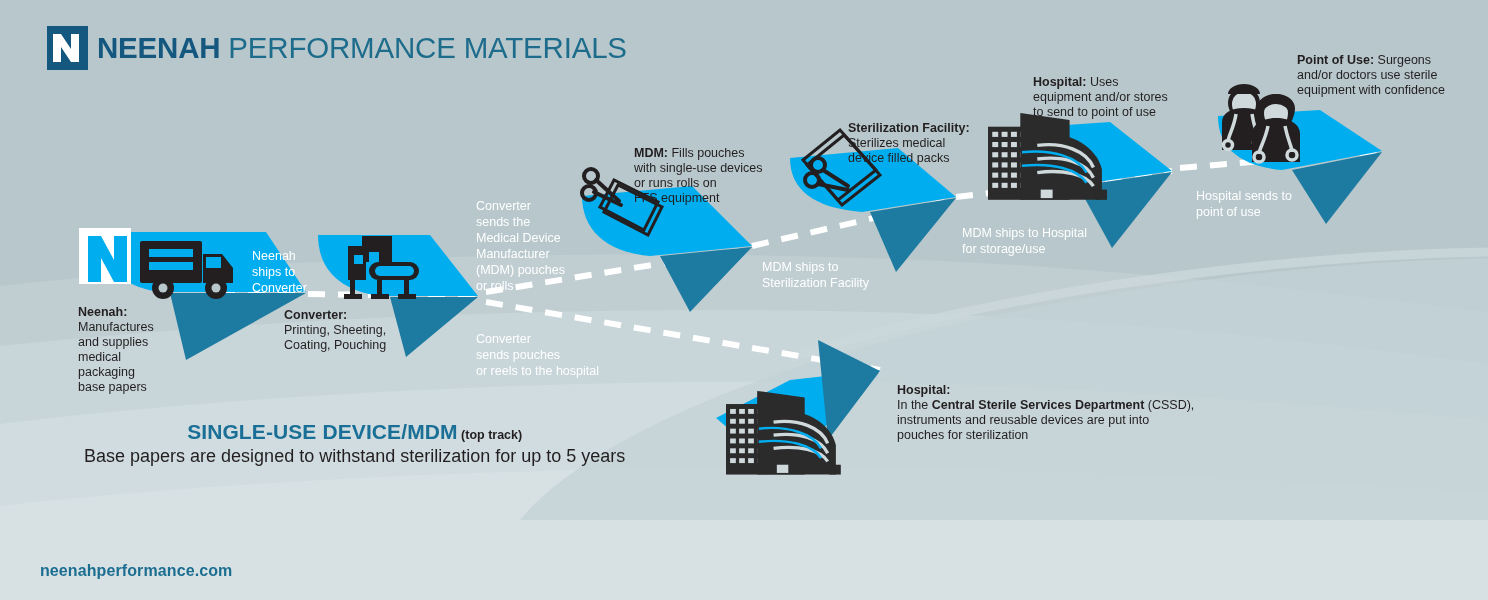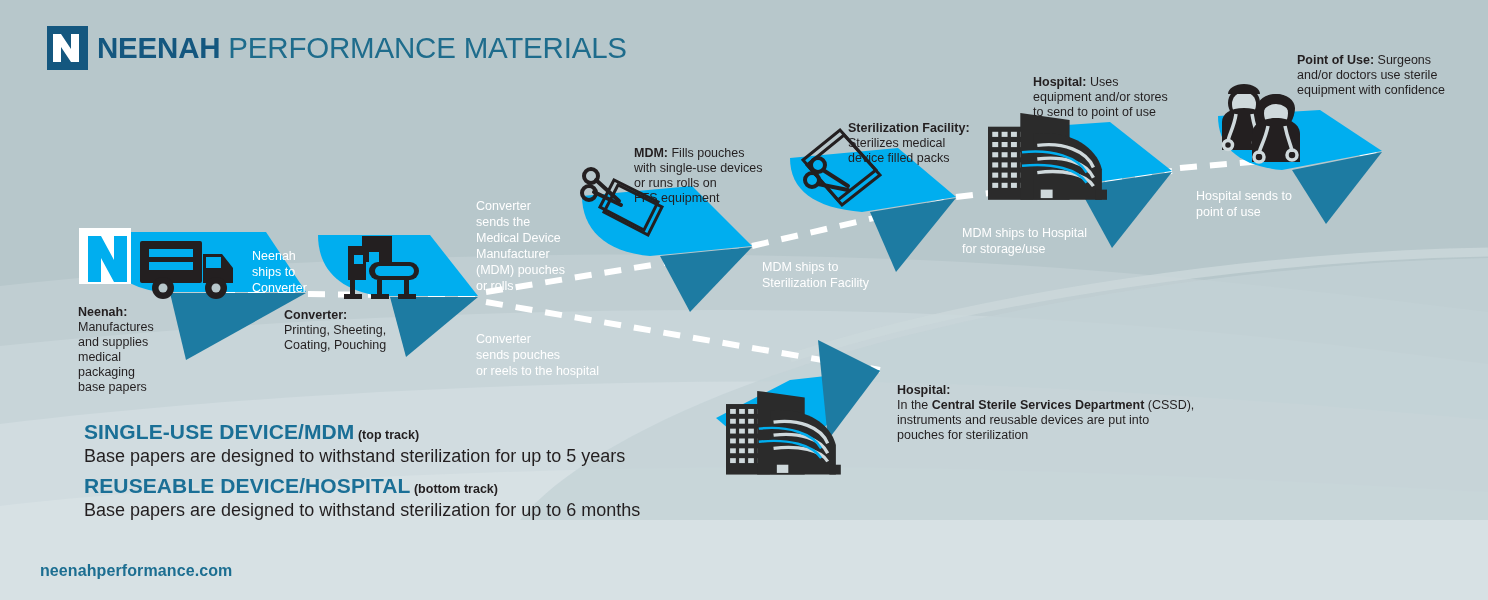--- a/index.html
+++ b/index.html
@@ -27,21 +27,21 @@
   #logo-mark .n{position:absolute;left:5px;top:7px;width:30px;height:30px;}
   #logo-words{margin-left:9px;font-size:29.5px;letter-spacing:-0.2px;line-height:1;white-space:nowrap;}
   #logo-words .w1{font-weight:bold;color:#14577f;}
   #logo-words .w2{font-weight:normal;color:#1e6c8c;}
 
   
   #title{position:absolute;left:45px;top:88px;font-size:42px;font-weight:bold;color:#231f20;letter-spacing:-0.6px;}
 
   
   .legend{position:absolute;left:84px;}
-  #legend1{top:420px;}
+  #legend1{top:420px;text-align:center;}
   #legend2{top:474px;}
   .legend .head{font-size:21px;font-weight:bold;color:#1a6f96;letter-spacing:0.1px;line-height:1.15;}
   .legend .head .sub{font-size:12.5px;font-weight:bold;color:#231f20;letter-spacing:0;}
   .legend .body{font-size:18px;color:#231f20;line-height:1.2;margin-top:2px;}
 
   #footer{position:absolute;left:40px;top:562px;font-size:16px;font-weight:bold;color:#1c6e91;letter-spacing:0.1px;}
 </style>
 </head>
 <body>
 
@@ -339,20 +339,16 @@
 Sterilization Facility</div>
 
   <div class="tx connector" style="left:1196px;top:188px;width:180px;">Hospital sends to
 point of use</div>
 
   <div class="legend" id="legend1">
     <div class="head"><span>SINGLE-USE DEVICE/MDM</span><span class="sub"> (top track)</span></div>
     <div class="body">Base papers are designed to withstand sterilization for up to 5 years</div>
   </div>
 
-  <div class="legend" id="legend2">
-    <div class="head"><span>REUSEABLE DEVICE/HOSPITAL</span><span class="sub"> (bottom track)</span></div>
-    <div class="body">Base papers are designed to withstand sterilization for up to 6 months</div>
-  </div>
 
   <div id="footer">neenahperformance.com</div>
 
 </div>
 
 </body></html>

